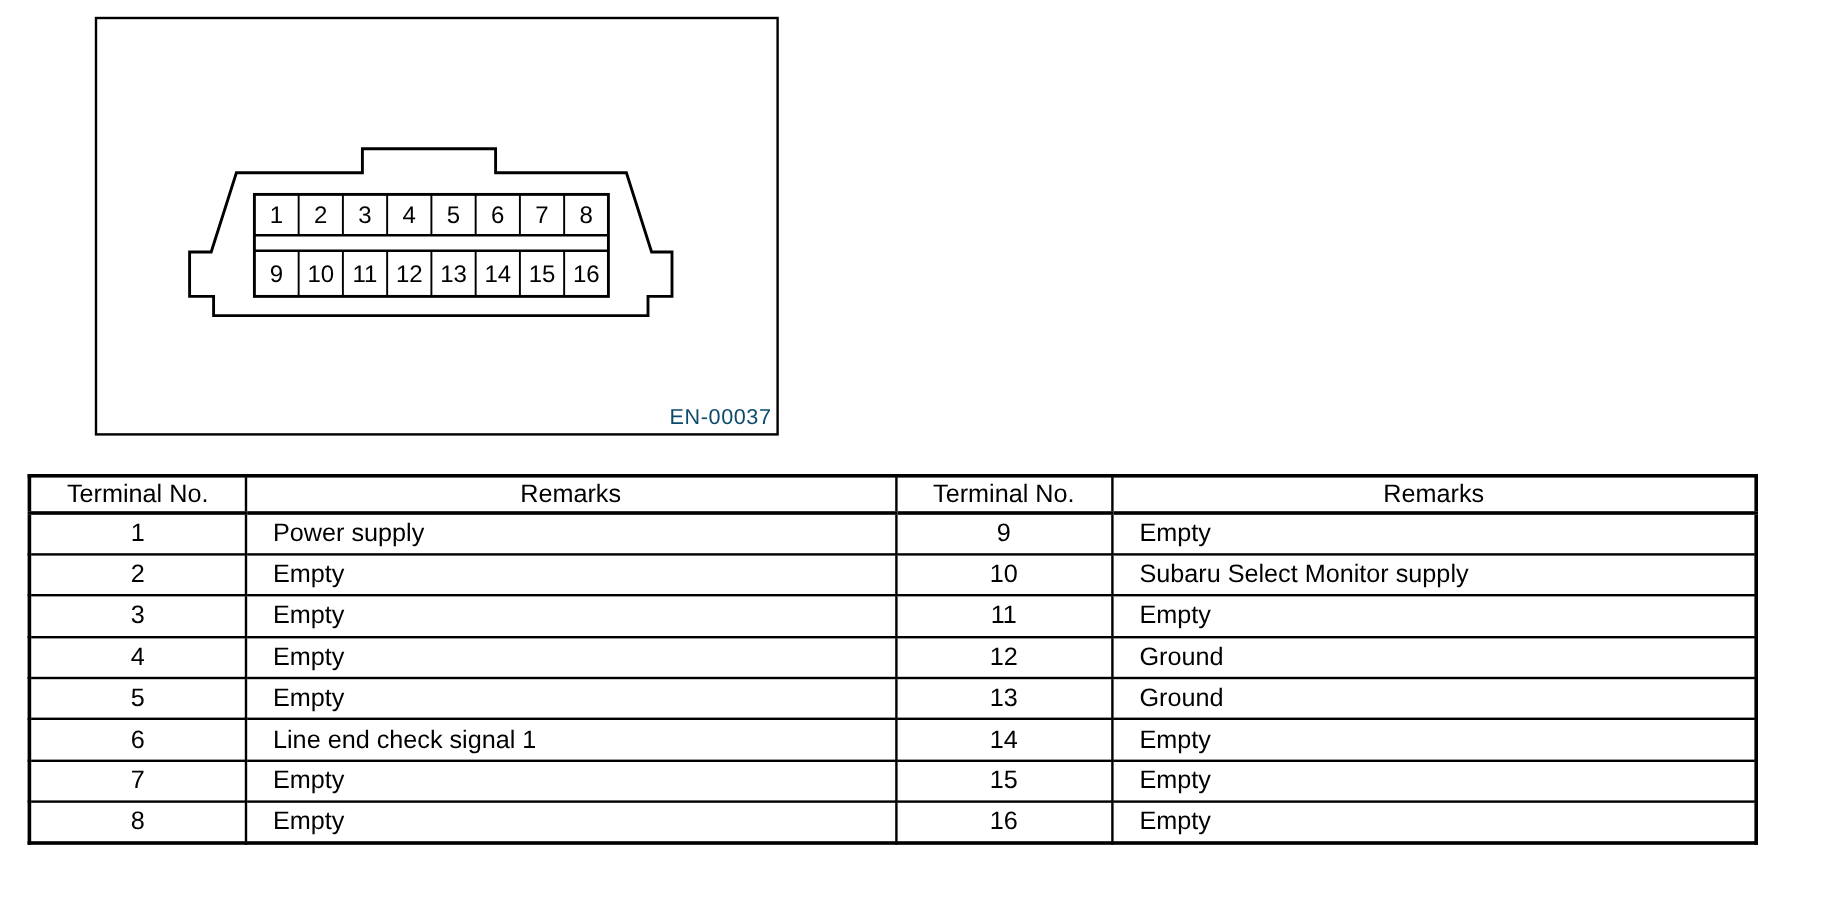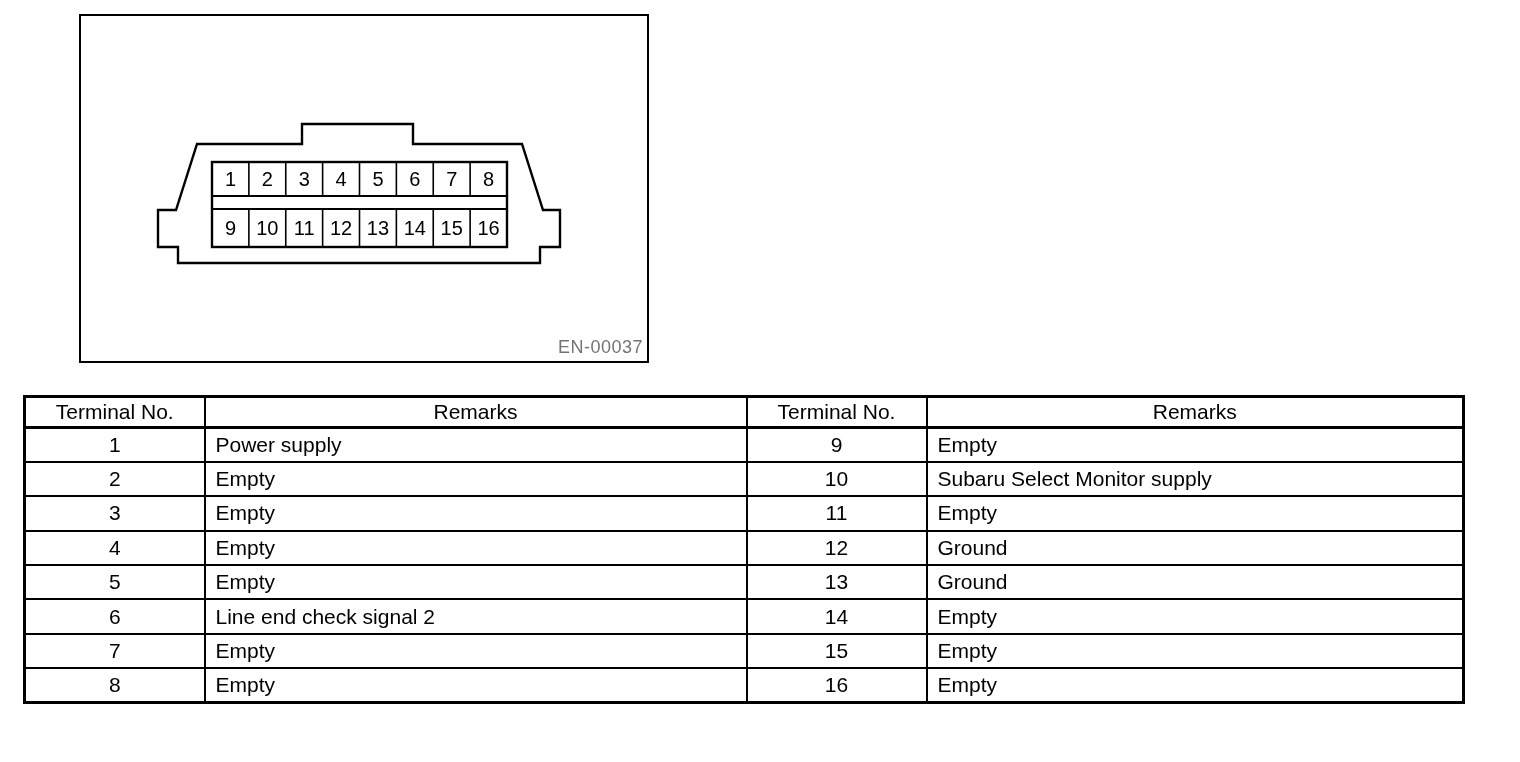--- a/index.html
+++ b/index.html
@@ -23,21 +23,21 @@
   .connector-svg {
     position: absolute;
     left: 72px; top: 102px;
     width: 412px; height: 150px;
   }
   .figure-label {
     position: absolute;
     right: 4px; bottom: 3px;
     font-size: 18px;
     letter-spacing: 0.5px;
-    color: #737373;
+    color: #0c4a6e;
   }
 
   
   table.terminal-table {
     position: absolute;
     left: 23px; top: 395px;
     width: 1439px;
     border-collapse: collapse;
     table-layout: fixed;
     background: #ffffff;
@@ -52,21 +52,21 @@
     overflow: hidden;
   }
   table.terminal-table { border: 3px solid #000000; }
   table.terminal-table thead th {
     height: 31px;
     text-align: center;
     border-bottom: 3px solid #000000;
   }
   table.terminal-table tbody td { height: 34.4px; }
   table.terminal-table td.num { text-align: center; }
-  table.terminal-table td.remark { text-align: left; padding-left: 10px; }
+  table.terminal-table td.remark { text-align: left; padding-left: 22px; }
 </style>
 </head>
 <body>
 
 <div class="page">
 
   <div class="figure-frame">
     <svg class="connector-svg" viewBox="153 118 412 150" xmlns="http://www.w3.org/2000/svg">
 
       <polygon points="197,144 302,144 302,124 413,124 413,144 522,144 543,210 560,210 560,247 540,247 540,263 178,263 178,247 158,247 158,210 176,210" fill="#ffffff" stroke="#000000" stroke-width="2.4" stroke-linejoin="miter"></polygon>
@@ -153,21 +153,21 @@
           <td class="remark">Ground</td>
         </tr>
         <tr>
           <td class="num">5</td>
           <td class="remark">Empty</td>
           <td class="num">13</td>
           <td class="remark">Ground</td>
         </tr>
         <tr>
           <td class="num">6</td>
-          <td class="remark">Line end check signal 2</td>
+          <td class="remark">Line end check signal 1</td>
           <td class="num">14</td>
           <td class="remark">Empty</td>
         </tr>
         <tr>
           <td class="num">7</td>
           <td class="remark">Empty</td>
           <td class="num">15</td>
           <td class="remark">Empty</td>
         </tr>
         <tr>

